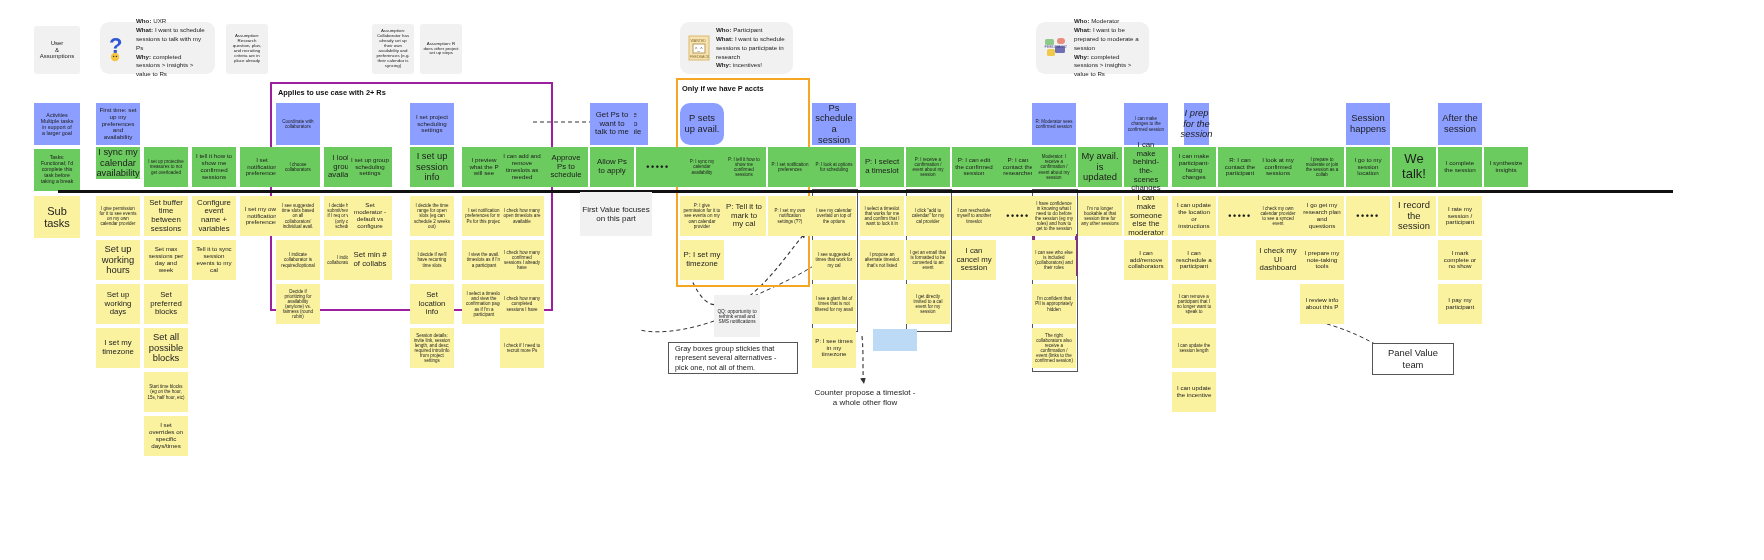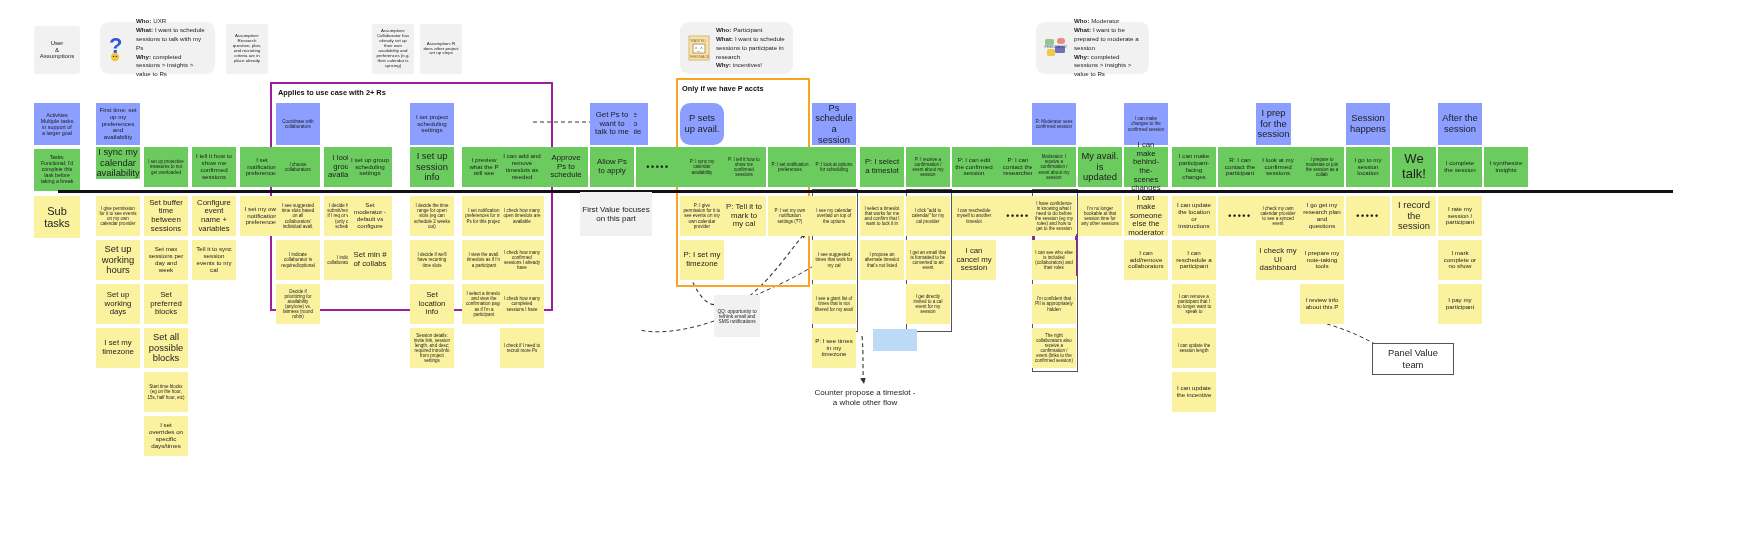--- a/index.html
+++ b/index.html
@@ -133,20 +133,21 @@
 
   <div class="hl-blue" style="left:873px;top:329px;width:44px;height:22px;"></div>
 
   <div class="rule" style="left:58px;top:190px;width:1504px;height:3px;"></div>
   <div class="rule" style="left:1562px;top:190px;width:111px;height:3px;"></div>
 
   <div class="note blue" style="left:604px;top:103px;width:44px;height:42px;font-size:7.6px;">Ps are able to schedule</div>
 
   <div class="callout" style="left:580px;top:192px;width:72px;height:44px;font-size:8px;">First Value focuses on this part</div>
   <div class="callout" style="left:714px;top:295px;width:46px;height:42px;font-size:4.8px;">QQ: opportunity to rethink email and SMS notifications</div>
+  <div class="callout boxed" style="left:668px;top:342px;width:130px;height:32px;font-size:7.4px;">Gray boxes group stickies that represent several alternatives - pick one, not all of them.</div>
   <div class="plain" style="left:812px;top:388px;width:106px;font-size:8px;">Counter propose a timeslot - a whole other flow</div>
   <div class="callout boxed" style="left:1372px;top:343px;width:82px;height:32px;font-size:9.4px;justify-content:center;text-align:center;">Panel Value team</div>
 
   <div id="columns-layer">
       <div class="note blue" style="left: 96px; top: 103px; width: 44px; height: 42px; font-size: 6.2px;">First time: set up my preferences and availability</div>
       <div class="note green" style="left: 96px; top: 147px; width: 44px; height: 32px; font-size: 9.4px;">I sync my calendar availability</div>
       <div class="note yellow" style="left: 96px; top: 196px; width: 44px; height: 40px; font-size: 4.5px;">I give permission for it to see events on my own calendar provider</div>
       <div class="note yellow" style="left: 96px; top: 240px; width: 44px; height: 40px; font-size: 9.4px;">Set up working hours</div>
       <div class="note yellow" style="left: 96px; top: 284px; width: 44px; height: 40px; font-size: 7.8px;">Set up working days</div>
       <div class="note yellow" style="left: 96px; top: 328px; width: 44px; height: 40px; font-size: 7.8px;">I set my timezone</div>
@@ -231,21 +232,21 @@
       <div class="note yellow" style="left: 1124px; top: 196px; width: 44px; height: 40px; font-size: 7.8px;">I can make someone else the moderator</div>
       <div class="note yellow" style="left: 1124px; top: 240px; width: 44px; height: 40px; font-size: 6.2px;">I can add/remove collaborators</div>
       <div class="note green" style="left: 1172px; top: 147px; width: 44px; height: 40px; font-size: 6.2px;">I can make participant-facing changes</div>
       <div class="note yellow" style="left: 1172px; top: 196px; width: 44px; height: 40px; font-size: 6.2px;">I can update the location or instructions</div>
       <div class="note yellow" style="left: 1172px; top: 240px; width: 44px; height: 40px; font-size: 6.2px;">I can reschedule a participant</div>
       <div class="note yellow" style="left: 1172px; top: 284px; width: 44px; height: 40px; font-size: 4.5px;">I can remove a participant that I no longer want to speak to</div>
       <div class="note yellow" style="left: 1172px; top: 328px; width: 44px; height: 40px; font-size: 4.5px;">I can update the session length</div>
       <div class="note yellow" style="left: 1172px; top: 372px; width: 44px; height: 40px; font-size: 6.2px;">I can update the incentive</div>
       <div class="note green" style="left: 1218px; top: 147px; width: 44px; height: 40px; font-size: 6.2px;">R: I can contact the participant</div>
       <div class="note yellow dots" style="left: 1218px; top: 196px; width: 44px; height: 40px; font-size: 9px;">•••••</div>
-      <div class="note blue" style="left: 1256px; top: 103px; width: 35px; height: 42px; font-size: 9.4px;">I prep for the session</div>
+      <div class="note blue" style="left: 1184px; top: 103px; width: 25px; height: 42px; font-size: 9.4px; font-style: italic;">I prep for the session</div>
       <div class="note green" style="left: 1256px; top: 147px; width: 44px; height: 40px; font-size: 6.2px;">I look at my confirmed sessions</div>
       <div class="note yellow" style="left: 1256px; top: 196px; width: 44px; height: 40px; font-size: 4.5px;">I check my own calendar provider to see a synced event</div>
       <div class="note yellow" style="left: 1256px; top: 240px; width: 44px; height: 40px; font-size: 7.8px;">I check my UI dashboard</div>
       <div class="note green" style="left: 1300px; top: 147px; width: 44px; height: 40px; font-size: 4.5px;">I prepare to moderate or join the session as a collab</div>
       <div class="note yellow" style="left: 1300px; top: 196px; width: 44px; height: 40px; font-size: 6.2px;">I go get my research plan and questions</div>
       <div class="note yellow" style="left: 1300px; top: 240px; width: 44px; height: 40px; font-size: 6.2px;">I prepare my note-taking tools</div>
       <div class="note yellow" style="left: 1300px; top: 284px; width: 44px; height: 40px; font-size: 6.2px;">I review info about this P</div>
       <div class="note blue" style="left: 1346px; top: 103px; width: 44px; height: 42px; font-size: 9.4px;">Session happens</div>
       <div class="note green" style="left: 1346px; top: 147px; width: 44px; height: 40px; font-size: 6.2px;">I go to my session location</div>
       <div class="note yellow dots" style="left: 1346px; top: 196px; width: 44px; height: 40px; font-size: 9px;">•••••</div>

